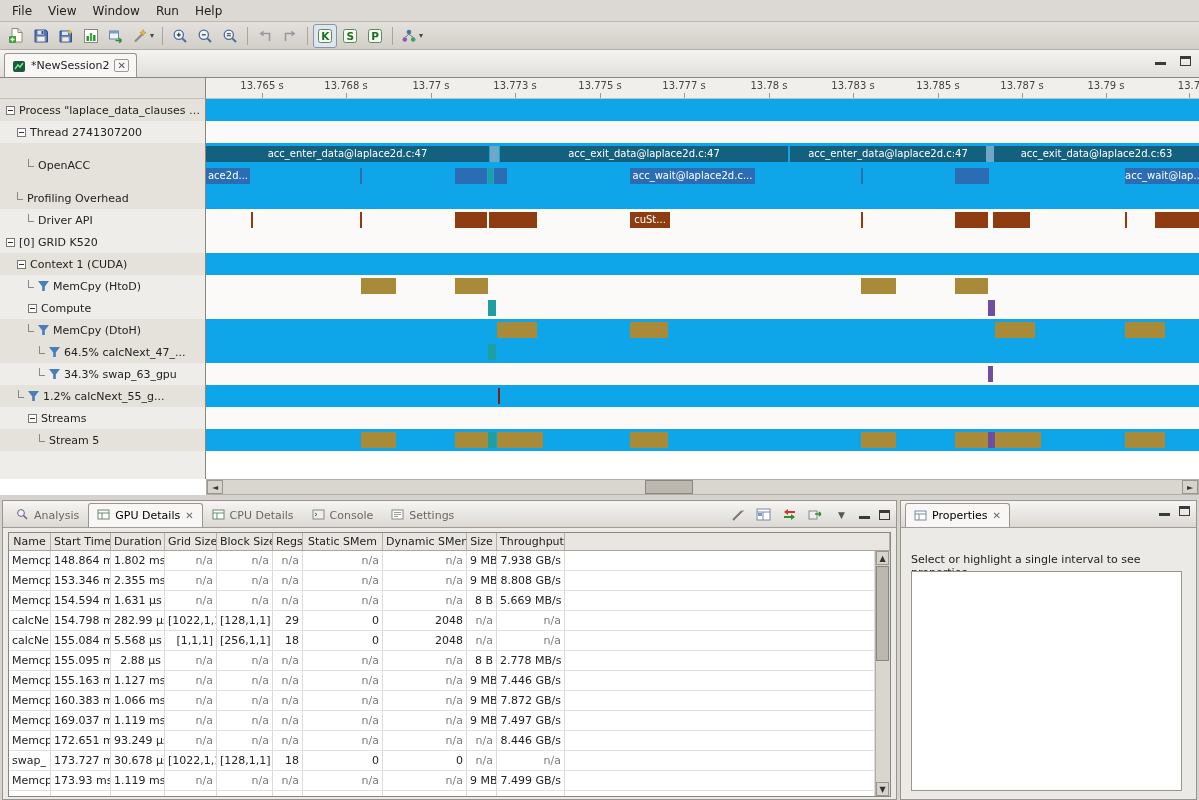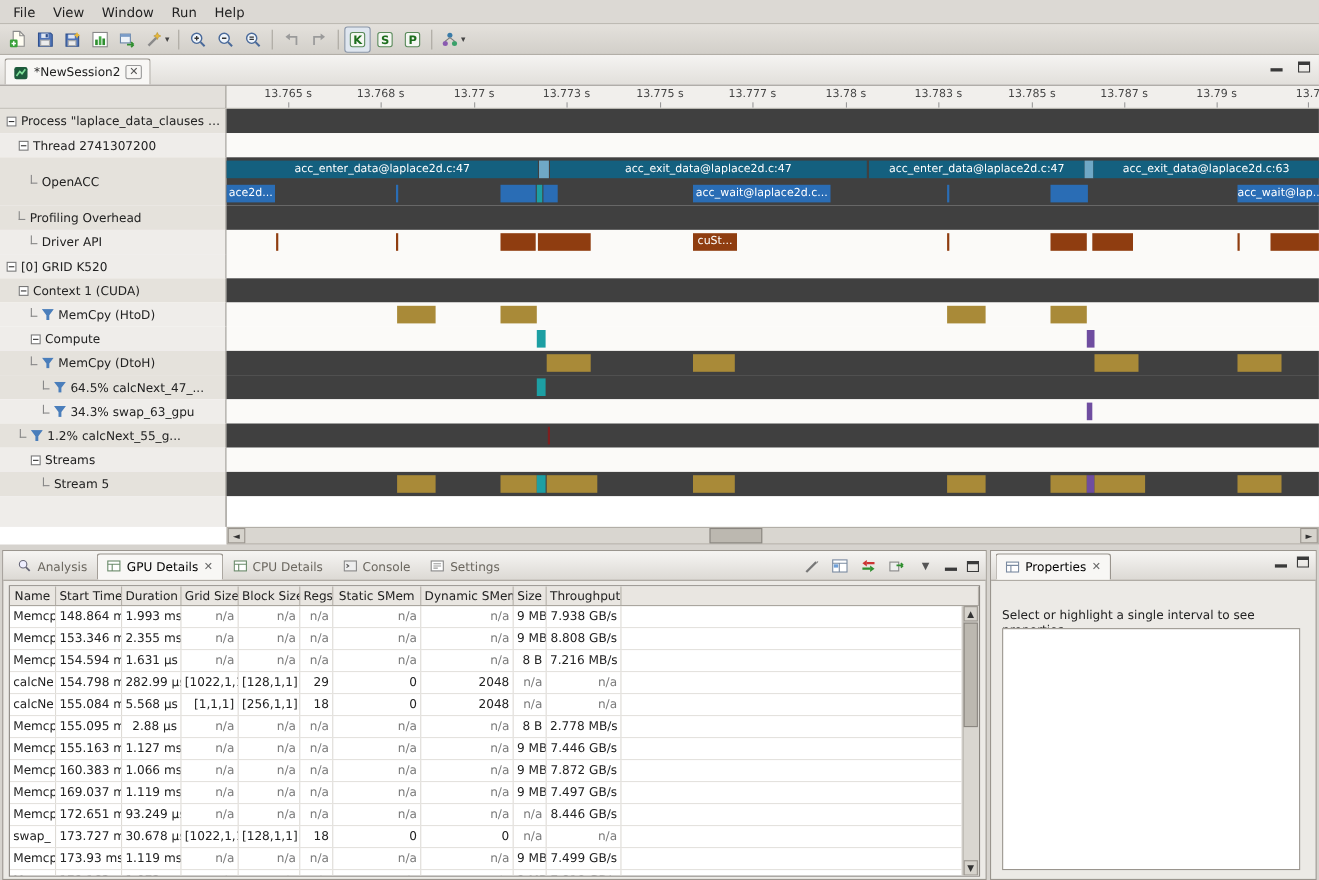--- a/index.html
+++ b/index.html
@@ -41,21 +41,21 @@
     background:#f1efec; border-bottom:1px solid #c2bfb8; overflow:hidden; }
   .tick { position:absolute; top:2px; width:70px; transform:translateX(-35px);
     text-align:center; font-size:10px; color:#444; }
   .tick i { position:absolute; left:50%; bottom:-7px; width:1px; height:5px; background:#999; }
   .tl-rows { position:absolute; left:0; right:0; top:21px; height:352px; }
   .tl-row { display:flex; width:100%; }
   .tree-cell { width:206px; flex:none; display:flex; align-items:center; gap:4px;
     background:#efedea; border-right:1px solid #8a8680; overflow:hidden; white-space:nowrap; }
   .tl-row.odd .tree-cell { background:#e5e2dc; }
   .lanes { flex:1; min-width:0; position:relative; background:#fbfaf8; }
-  .tl-row.odd .lanes { background:#404040; }
+  .tl-row.odd .lanes { background:#0ea5e9; }
   .lane { position:relative; height:22px; }
   .bar { position:absolute; top:3px; height:16px; font-size:10px; line-height:16px;
     color:#fff; text-align:center; overflow:hidden; white-space:nowrap; }
   .minus-box { width:9px; height:9px; flex:none; border:1px solid #777; background:#fff; position:relative; }
   .minus-box::after { content:""; position:absolute; left:1px; right:1px; top:3px; height:1px; background:#333; }
   .corner-glyph { width:6px; height:8px; flex:none; border-left:1px solid #888; border-bottom:1px solid #888; margin-top:-4px;}
   .funnel { width:11px; height:10px; flex:none; background:#4a7ebb;
     clip-path:polygon(0 0,100% 0,62% 55%,62% 100%,38% 100%,38% 55%); }
   .tree-label { overflow:hidden; text-overflow:ellipsis; }
   .tree-free { position:absolute; left:0; top:373px; width:206px; height:28px;
@@ -555,21 +555,21 @@
           <span class="hc" style="width: 80px;">Static SMem</span>
           <span class="hc" style="width: 84px;">Dynamic SMem</span>
           <span class="hc" style="width: 30px;">Size</span>
           <span class="hc" style="width: 68px;">Throughput</span>
           <span class="hc" style="flex: 1 1 0%;"></span>
         </div>
       <div class="g-body">
           <div class="g-row">
             <span class="c" style="width: 42px;">Memcp</span>
             <span class="c" style="width: 60px;">148.864 ms</span>
-            <span class="c" style="width: 54px;">1.993 ms</span>
+            <span class="c" style="width: 54px;">1.802 ms</span>
             <span class="c na" style="width: 52px;">n/a</span>
             <span class="c na" style="width: 56px;">n/a</span>
             <span class="c na" style="width: 30px;">n/a</span>
             <span class="c na" style="width: 80px;">n/a</span>
             <span class="c na" style="width: 84px;">n/a</span>
             <span class="c" style="width: 30px;">9 MB</span>
             <span class="c" style="width: 68px;">7.938 GB/s</span>
             <span class="c" style="flex: 1 1 0%;"></span>
           </div>
           <div class="g-row">
@@ -588,21 +588,21 @@
           <div class="g-row">
             <span class="c" style="width: 42px;">Memcp</span>
             <span class="c" style="width: 60px;">154.594 ms</span>
             <span class="c" style="width: 54px;">1.631 µs</span>
             <span class="c na" style="width: 52px;">n/a</span>
             <span class="c na" style="width: 56px;">n/a</span>
             <span class="c na" style="width: 30px;">n/a</span>
             <span class="c na" style="width: 80px;">n/a</span>
             <span class="c na" style="width: 84px;">n/a</span>
             <span class="c" style="width: 30px;">8 B</span>
-            <span class="c" style="width: 68px;">7.216 MB/s</span>
+            <span class="c" style="width: 68px;">5.669 MB/s</span>
             <span class="c" style="flex: 1 1 0%;"></span>
           </div>
           <div class="g-row">
             <span class="c" style="width: 42px;">calcNe</span>
             <span class="c" style="width: 60px;">154.798 ms</span>
             <span class="c" style="width: 54px;">282.99 µs</span>
             <span class="c" style="width: 52px;">[1022,1,1]</span>
             <span class="c" style="width: 56px;">[128,1,1]</span>
             <span class="c" style="width: 30px;">29</span>
             <span class="c" style="width: 80px;">0</span>

